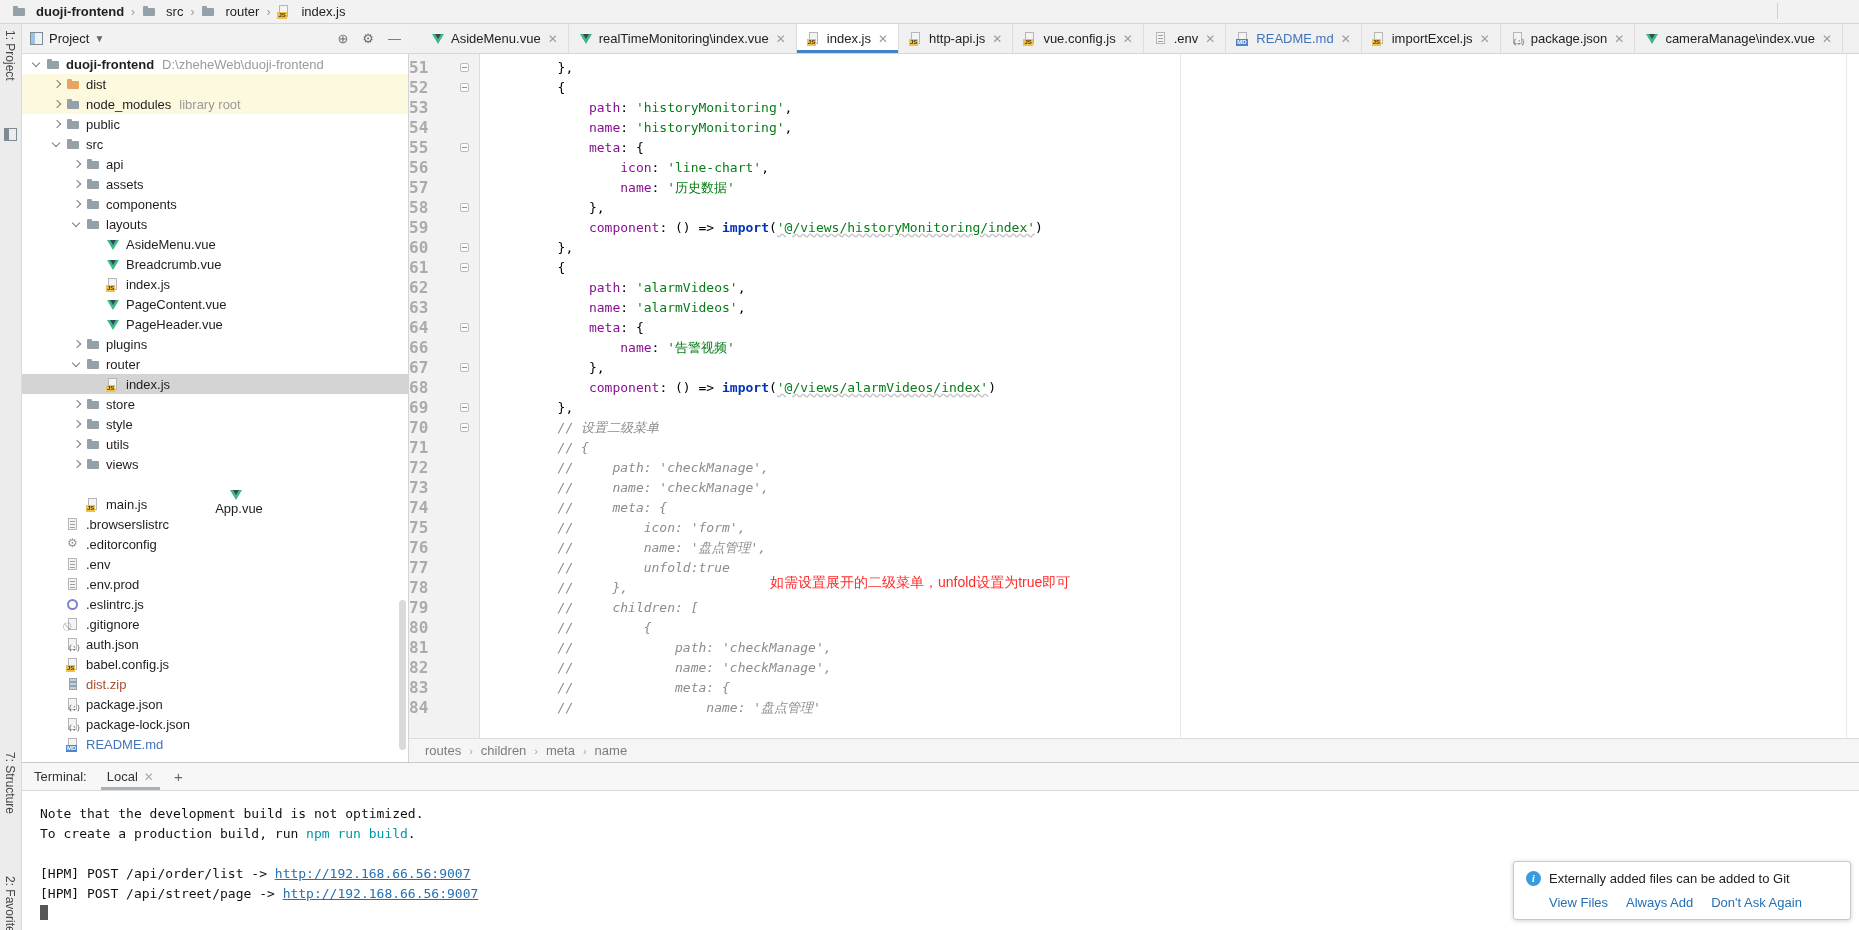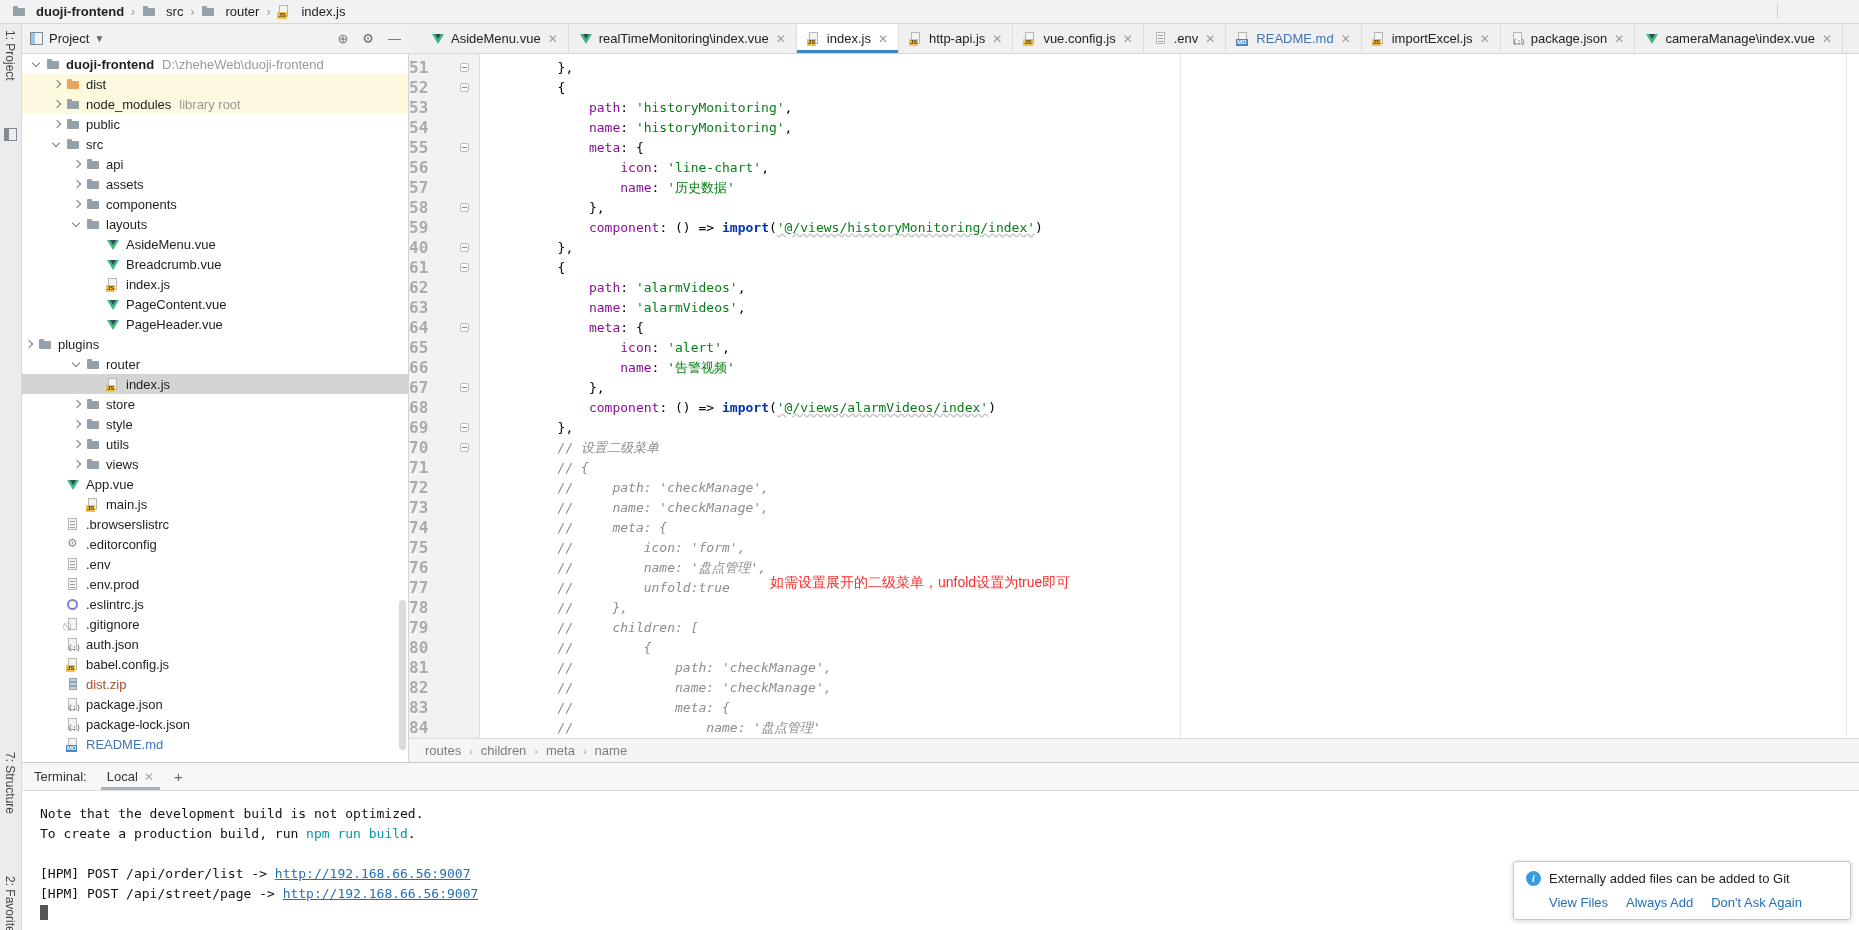--- a/index.html
+++ b/index.html
@@ -306,21 +306,21 @@
         <div class="trow" style="padding-left: 68px;">
           <span class="chev n"></span>
           <span class="ic ic-vue"></span>
           <span class="tlabel">PageContent.vue</span>
         </div>
         <div class="trow" style="padding-left: 68px;">
           <span class="chev n"></span>
           <span class="ic ic-vue"></span>
           <span class="tlabel">PageHeader.vue</span>
         </div>
-        <div class="trow" style="">
+        <div class="trow" style="padding-left: 48px;">
           <span class="chev r"></span>
           <span class="ic ic-folder"></span>
           <span class="tlabel">plugins</span>
         </div>
         <div class="trow" style="padding-left: 48px;">
           <span class="chev d"></span>
           <span class="ic ic-folder"></span>
           <span class="tlabel">router</span>
         </div>
         <div class="trow sel" style="padding-left: 68px;">
@@ -341,21 +341,21 @@
         <div class="trow" style="padding-left: 48px;">
           <span class="chev r"></span>
           <span class="ic ic-folder"></span>
           <span class="tlabel">utils</span>
         </div>
         <div class="trow" style="padding-left: 48px;">
           <span class="chev r"></span>
           <span class="ic ic-folder"></span>
           <span class="tlabel">views</span>
         </div>
-        <div class="trow" style="padding-left: 28px;">
+        <div class="trow" style="padding-left: 48px; flex-direction: column;">
           <span class="chev n"></span>
           <span class="ic ic-vue"></span>
           <span class="tlabel">App.vue</span>
         </div>
         <div class="trow" style="padding-left: 48px;">
           <span class="chev n"></span>
           <span class="ic ic-js"></span>
           <span class="tlabel">main.js</span>
         </div>
         <div class="trow" style="padding-left: 28px;">
@@ -429,26 +429,25 @@
     <div class="code-rows">
         <div class="crow"><span class="lnum">51</span><span class="lfold"><span class="fbox"></span></span><span class="lcode"><span class="tk-pl">        },</span></span></div>
         <div class="crow"><span class="lnum">52</span><span class="lfold"><span class="fbox"></span></span><span class="lcode"><span class="tk-pl">        {</span></span></div>
         <div class="crow"><span class="lnum">53</span><span class="lfold"></span><span class="lcode"><span class="tk-pl">            </span><span class="tk-ky">path</span><span class="tk-pl">: </span><span class="tk-st">'historyMonitoring'</span><span class="tk-pl">,</span></span></div>
         <div class="crow"><span class="lnum">54</span><span class="lfold"></span><span class="lcode"><span class="tk-pl">            </span><span class="tk-ky">name</span><span class="tk-pl">: </span><span class="tk-st">'historyMonitoring'</span><span class="tk-pl">,</span></span></div>
         <div class="crow"><span class="lnum">55</span><span class="lfold"><span class="fbox"></span></span><span class="lcode"><span class="tk-pl">            </span><span class="tk-ky">meta</span><span class="tk-pl">: {</span></span></div>
         <div class="crow"><span class="lnum">56</span><span class="lfold"></span><span class="lcode"><span class="tk-pl">                </span><span class="tk-ky">icon</span><span class="tk-pl">: </span><span class="tk-st">'line-chart'</span><span class="tk-pl">,</span></span></div>
         <div class="crow"><span class="lnum">57</span><span class="lfold"></span><span class="lcode"><span class="tk-pl">                </span><span class="tk-ky">name</span><span class="tk-pl">: </span><span class="tk-st">'历史数据'</span></span></div>
         <div class="crow"><span class="lnum">58</span><span class="lfold"><span class="fbox"></span></span><span class="lcode"><span class="tk-pl">            },</span></span></div>
         <div class="crow"><span class="lnum">59</span><span class="lfold"></span><span class="lcode"><span class="tk-pl">            </span><span class="tk-ky">component</span><span class="tk-pl">: () =&gt; </span><span class="tk-kw">import</span><span class="tk-pl">(</span><span class="tk-sw">'@/views/historyMonitoring/index'</span><span class="tk-pl">)</span></span></div>
-        <div class="crow"><span class="lnum">40</span><span class="lfold"><span class="fbox"></span></span><span class="lcode"><span class="tk-pl">        },</span></span></div>
+        <div class="crow"><span class="lnum">60</span><span class="lfold"><span class="fbox"></span></span><span class="lcode"><span class="tk-pl">        },</span></span></div>
         <div class="crow"><span class="lnum">61</span><span class="lfold"><span class="fbox"></span></span><span class="lcode"><span class="tk-pl">        {</span></span></div>
         <div class="crow"><span class="lnum">62</span><span class="lfold"></span><span class="lcode"><span class="tk-pl">            </span><span class="tk-ky">path</span><span class="tk-pl">: </span><span class="tk-st">'alarmVideos'</span><span class="tk-pl">,</span></span></div>
         <div class="crow"><span class="lnum">63</span><span class="lfold"></span><span class="lcode"><span class="tk-pl">            </span><span class="tk-ky">name</span><span class="tk-pl">: </span><span class="tk-st">'alarmVideos'</span><span class="tk-pl">,</span></span></div>
         <div class="crow"><span class="lnum">64</span><span class="lfold"><span class="fbox"></span></span><span class="lcode"><span class="tk-pl">            </span><span class="tk-ky">meta</span><span class="tk-pl">: {</span></span></div>
-        <div class="crow"><span class="lnum">65</span><span class="lfold"></span><span class="lcode"><span class="tk-pl">                </span><span class="tk-ky">icon</span><span class="tk-pl">: </span><span class="tk-st">'alert'</span><span class="tk-pl">,</span></span></div>
         <div class="crow"><span class="lnum">66</span><span class="lfold"></span><span class="lcode"><span class="tk-pl">                </span><span class="tk-ky">name</span><span class="tk-pl">: </span><span class="tk-st">'告警视频'</span></span></div>
         <div class="crow"><span class="lnum">67</span><span class="lfold"><span class="fbox"></span></span><span class="lcode"><span class="tk-pl">            },</span></span></div>
         <div class="crow"><span class="lnum">68</span><span class="lfold"></span><span class="lcode"><span class="tk-pl">            </span><span class="tk-ky">component</span><span class="tk-pl">: () =&gt; </span><span class="tk-kw">import</span><span class="tk-pl">(</span><span class="tk-sw">'@/views/alarmVideos/index'</span><span class="tk-pl">)</span></span></div>
         <div class="crow"><span class="lnum">69</span><span class="lfold"><span class="fbox"></span></span><span class="lcode"><span class="tk-pl">        },</span></span></div>
         <div class="crow"><span class="lnum">70</span><span class="lfold"><span class="fbox"></span></span><span class="lcode"><span class="tk-cm">        // 设置二级菜单</span></span></div>
         <div class="crow"><span class="lnum">71</span><span class="lfold"></span><span class="lcode"><span class="tk-cm">        // {</span></span></div>
         <div class="crow"><span class="lnum">72</span><span class="lfold"></span><span class="lcode"><span class="tk-cm">        //     path: 'checkManage',</span></span></div>
         <div class="crow"><span class="lnum">73</span><span class="lfold"></span><span class="lcode"><span class="tk-cm">        //     name: 'checkManage',</span></span></div>
         <div class="crow"><span class="lnum">74</span><span class="lfold"></span><span class="lcode"><span class="tk-cm">        //     meta: {</span></span></div>
         <div class="crow"><span class="lnum">75</span><span class="lfold"></span><span class="lcode"><span class="tk-cm">        //         icon: 'form',</span></span></div>

